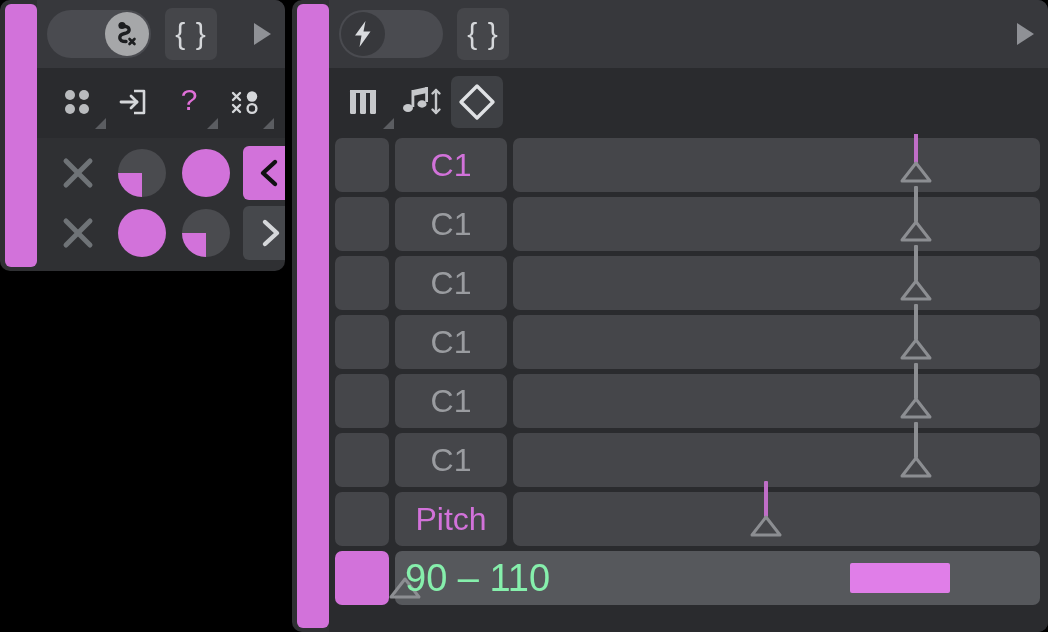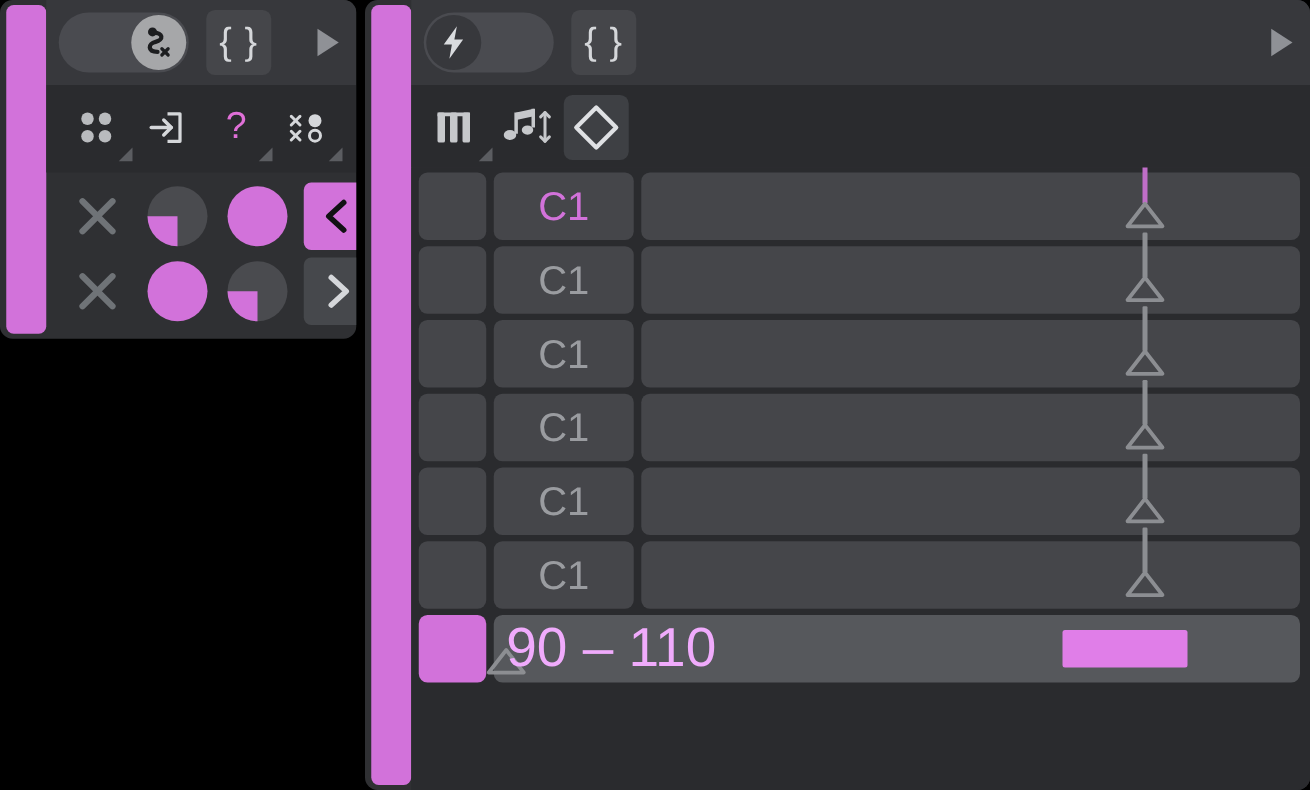--- a/index.html
+++ b/index.html
@@ -171,22 +171,22 @@
     position: relative;
     background: #45464a;
     border-radius: 7px;
     min-width: 0;
     overflow: visible;
     display: flex;
     align-items: center;
   }
   .track.light { background: #56585c; }
   .range-text {
-    font-size: 44px;
-    color: #f0abfc;
+    font-size: 38px;
+    color: #86efac;
     padding-left: 10px;
     line-height: 1;
     white-space: nowrap;
     position: relative;
     z-index: 2;
     text-align: center;
   }
   .range-bar {
     position: absolute;
     top: 12px; bottom: 12px;
@@ -477,20 +477,34 @@
                 <div class="stem"></div>
                 <div class="funnel">
                   <svg width="34" height="24" viewBox="0 0 34 24">
                     <path d="M17 3 L31 21 L3 21 Z" fill="none" stroke="#8c8e92" stroke-width="3" stroke-linejoin="round"></path>
                   </svg>
                 </div>
               </div>
             </div>
           </div>
           <div class="row">
+            <div class="swatch"></div>
+            <div class="label-cell accent">Pitch</div>
+            <div class="track">
+              <div class="handle accent-stem" style="left: 48%;">
+                <div class="stem"></div>
+                <div class="funnel">
+                  <svg width="34" height="24" viewBox="0 0 34 24">
+                    <path d="M17 3 L31 21 L3 21 Z" fill="none" stroke="#8c8e92" stroke-width="3" stroke-linejoin="round"></path>
+                  </svg>
+                </div>
+              </div>
+            </div>
+          </div>
+          <div class="row">
             <div class="swatch accent"></div>
             <div class="track light">
               <span class="range-text">90 – 110</span>
               <div class="range-bar" style="left: 70.5%; width: 15.5%;"></div>
               <div class="handle short" style="left: 1.5%;">
                 <div class="funnel">
                   <svg width="34" height="24" viewBox="0 0 34 24">
                     <path d="M17 3 L31 21 L3 21 Z" fill="none" stroke="#8c8e92" stroke-width="3" stroke-linejoin="round"></path>
                   </svg>
                 </div>

